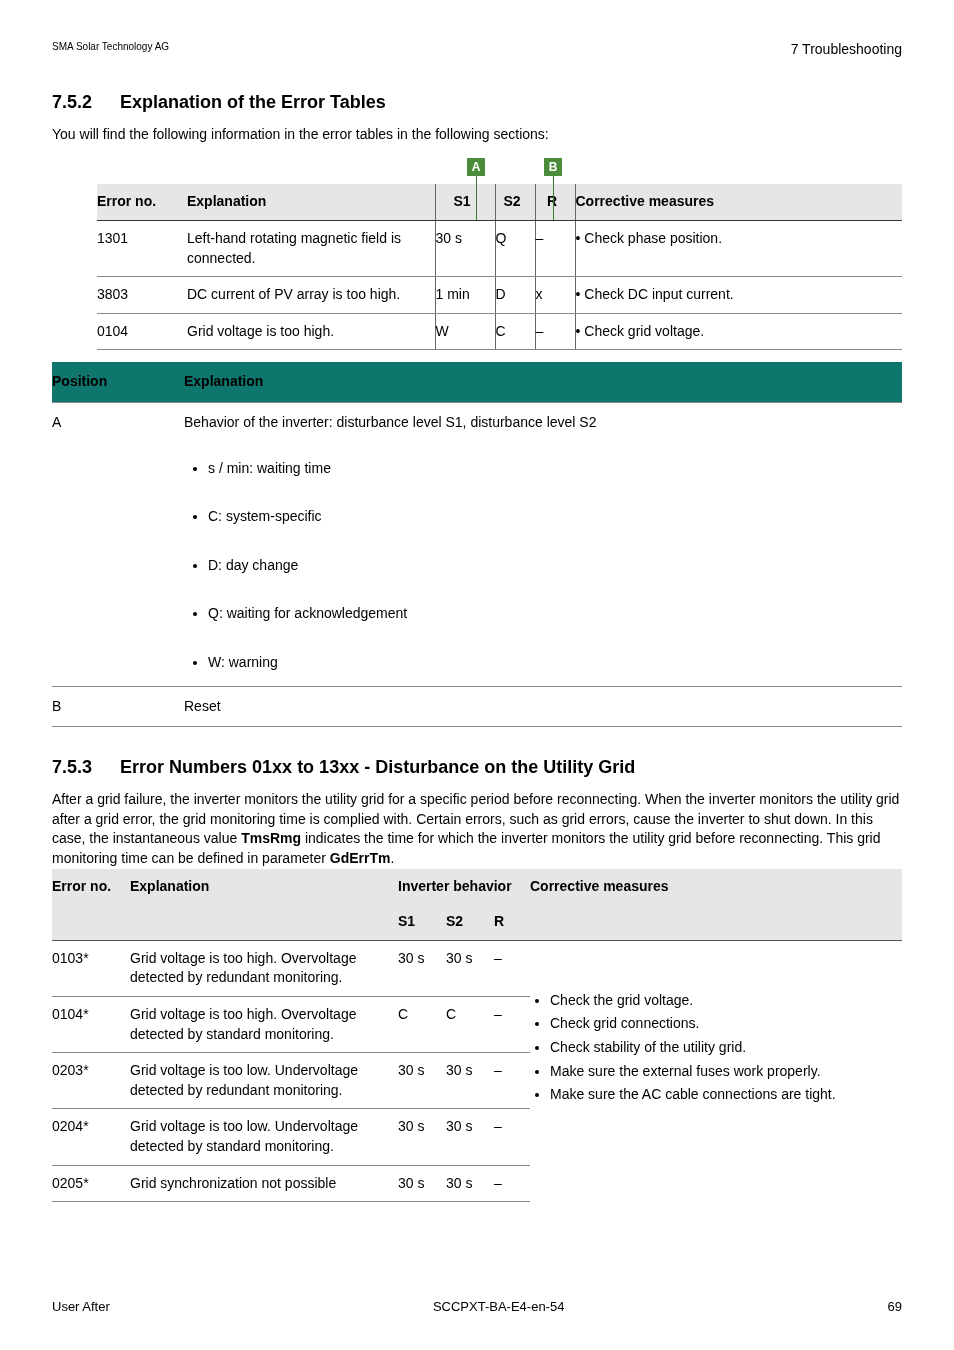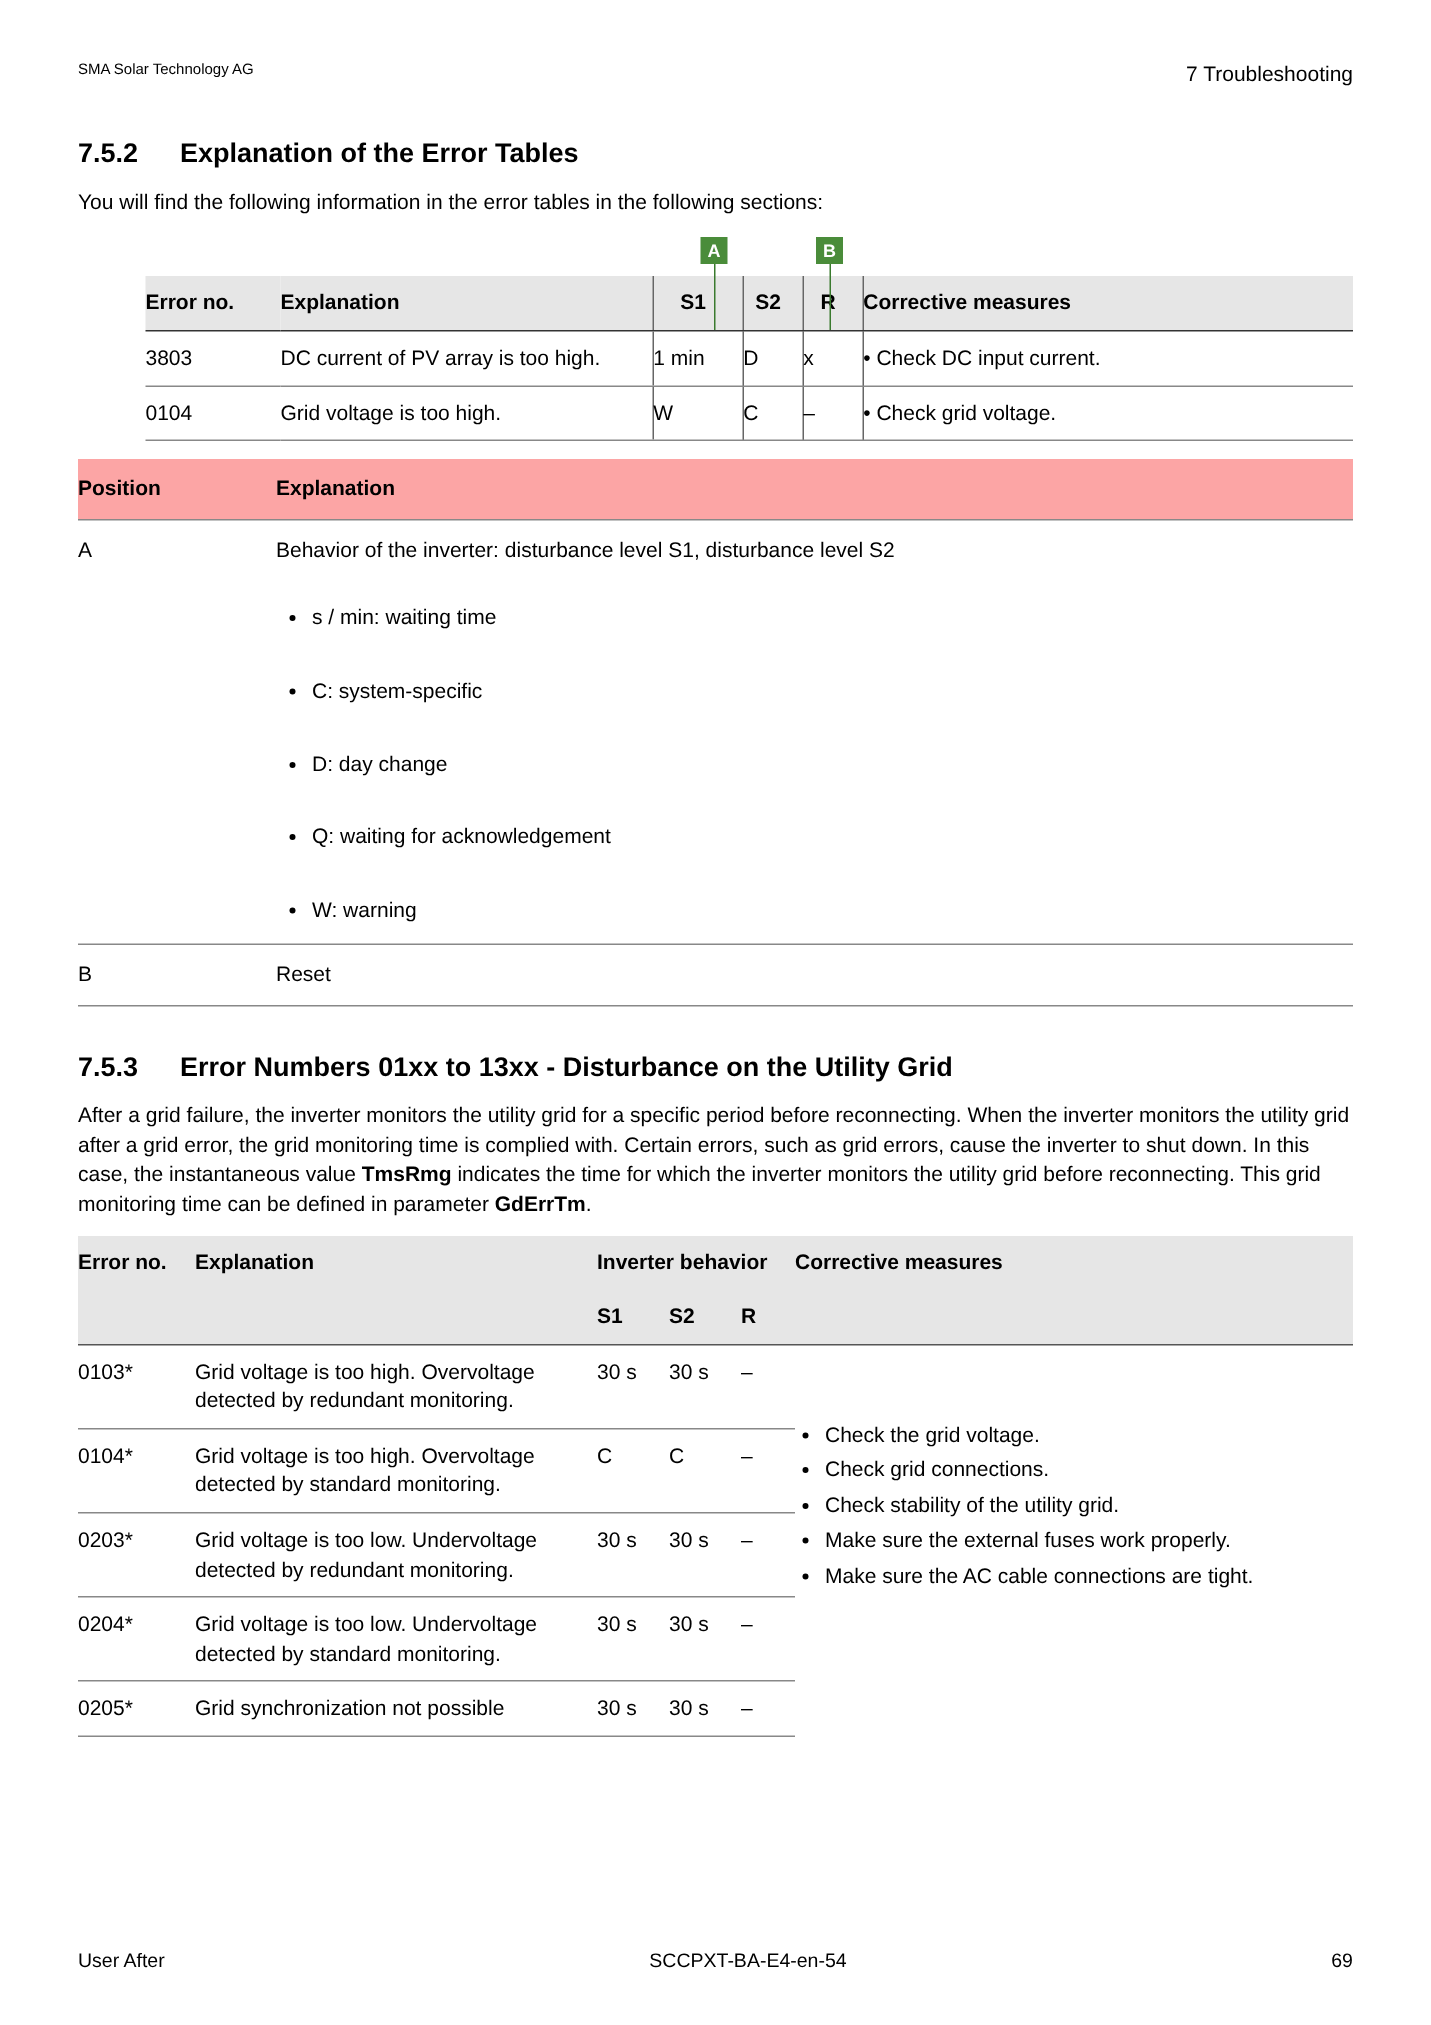--- a/index.html
+++ b/index.html
@@ -38,28 +38,28 @@
   .t1 .box2 { border-right:1px solid #666; }
   .t1 .c-s1 { width:60px; text-align:center; }
   .t1 .c-s2 { width:40px; text-align:center; }
   .t1 .c-r  { width:40px; text-align:center; }
   .t1 .c-cm { }
   .t1 tbody tr:last-child td.box,
   .t1 tbody tr:last-child td.box2 { }
 
   .t2 { width:100%; border-collapse:collapse; margin-top:12px; }
   .t2 th, .t2 td { text-align:left; padding:10px 8px 10px 0; vertical-align:top; }
-  .t2 thead th { background:#fca5a5; font-weight:bold; }
+  .t2 thead th { background:#0f766e; font-weight:bold; }
   .t2 tbody td { border-bottom:1px solid #888; border-top:1px solid #888;}
   .t2 .c-pos { width:132px; }
   .t2 ul { list-style:disc; padding-left:24px; margin-top:4px; }
   .t2 ul li { padding:3px 0;margin-top:23px; }
 
   .sec2 { margin-top:28px; }
-  .para { margin-bottom:12px; }
+  .para { }
 
   .t3 { width:100%; border-collapse:collapse; }
   .t3 th, .t3 td { text-align:left; padding:8px 6px 8px 0; vertical-align:top; }
   .t3 thead th { background:#e6e6e6; font-weight:bold; border-bottom:1px solid #555; }
   .t3 thead th.sub { border-bottom:1px solid #555; }
   .t3 tbody td { border-bottom:1px solid #888; }
   .t3 .c-en { width:78px; }
   .t3 .c-ex { width:268px; }
   .t3 .c-s1b{ width:48px; }
   .t3 .c-s2b{ width:48px; }
@@ -97,20 +97,28 @@
       <tr>
         <th class="c-eno">Error no.</th>
         <th class="c-exp">Explanation</th>
         <th class="c-s1 box">S1</th>
         <th class="c-s2 box2">S2</th>
         <th class="c-r box" style="border-left:none;">R</th>
         <th class="c-cm">Corrective measures</th>
       </tr>
     </thead>
     <tbody>
+      <tr>
+        <td>1301</td>
+        <td>Left-hand rotating magnetic field is connected.</td>
+        <td class="box">30 s</td>
+        <td class="box2">Q</td>
+        <td class="box" style="border-left:none;">–</td>
+        <td>• Check phase position.</td>
+      </tr>
       <tr>
         <td>3803</td>
         <td>DC current of PV array is too high.</td>
         <td class="box">1 min</td>
         <td class="box2">D</td>
         <td class="box" style="border-left:none;">x</td>
         <td>• Check DC input current.</td>
       </tr>
       <tr>
         <td>0104</td>

